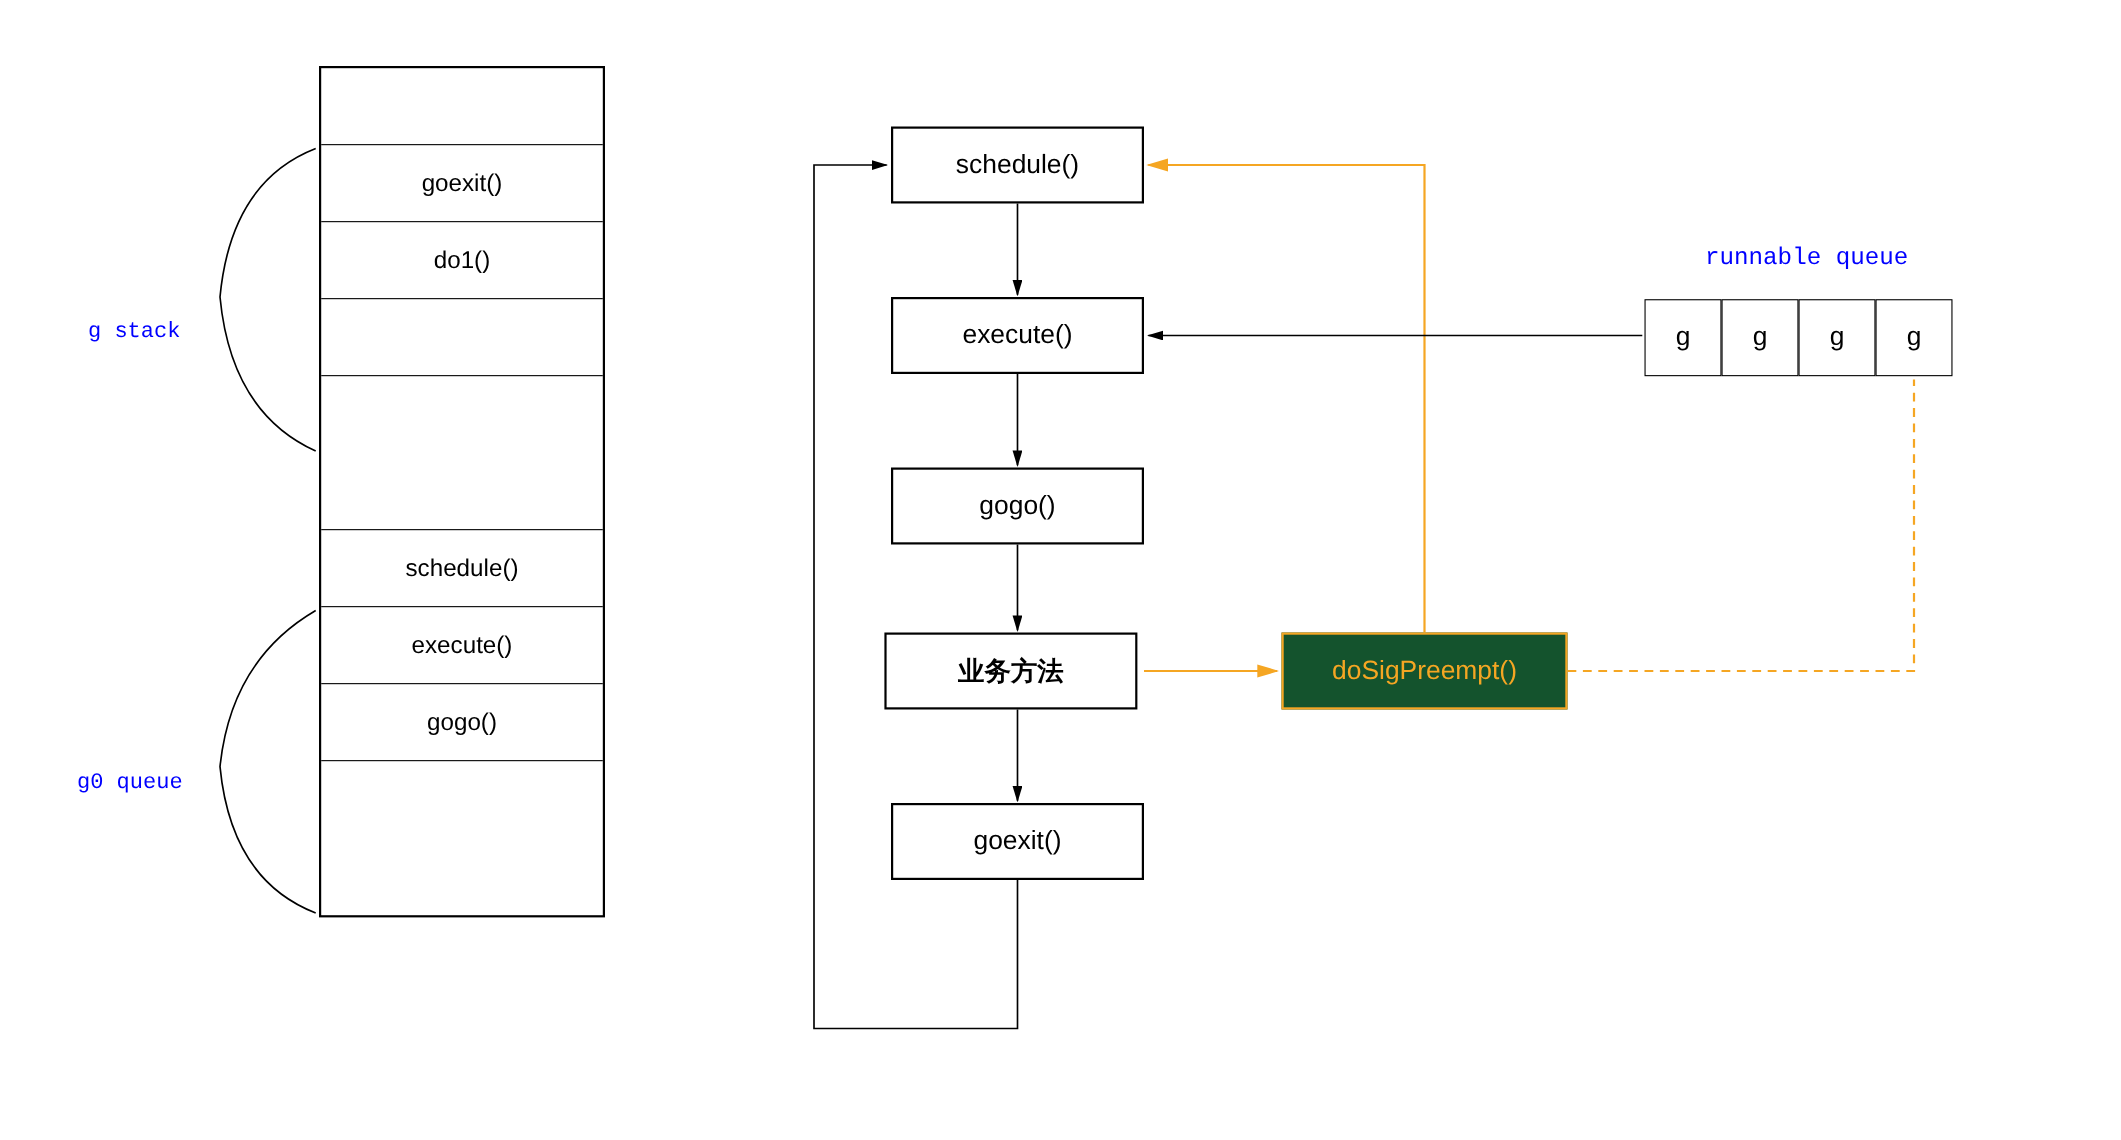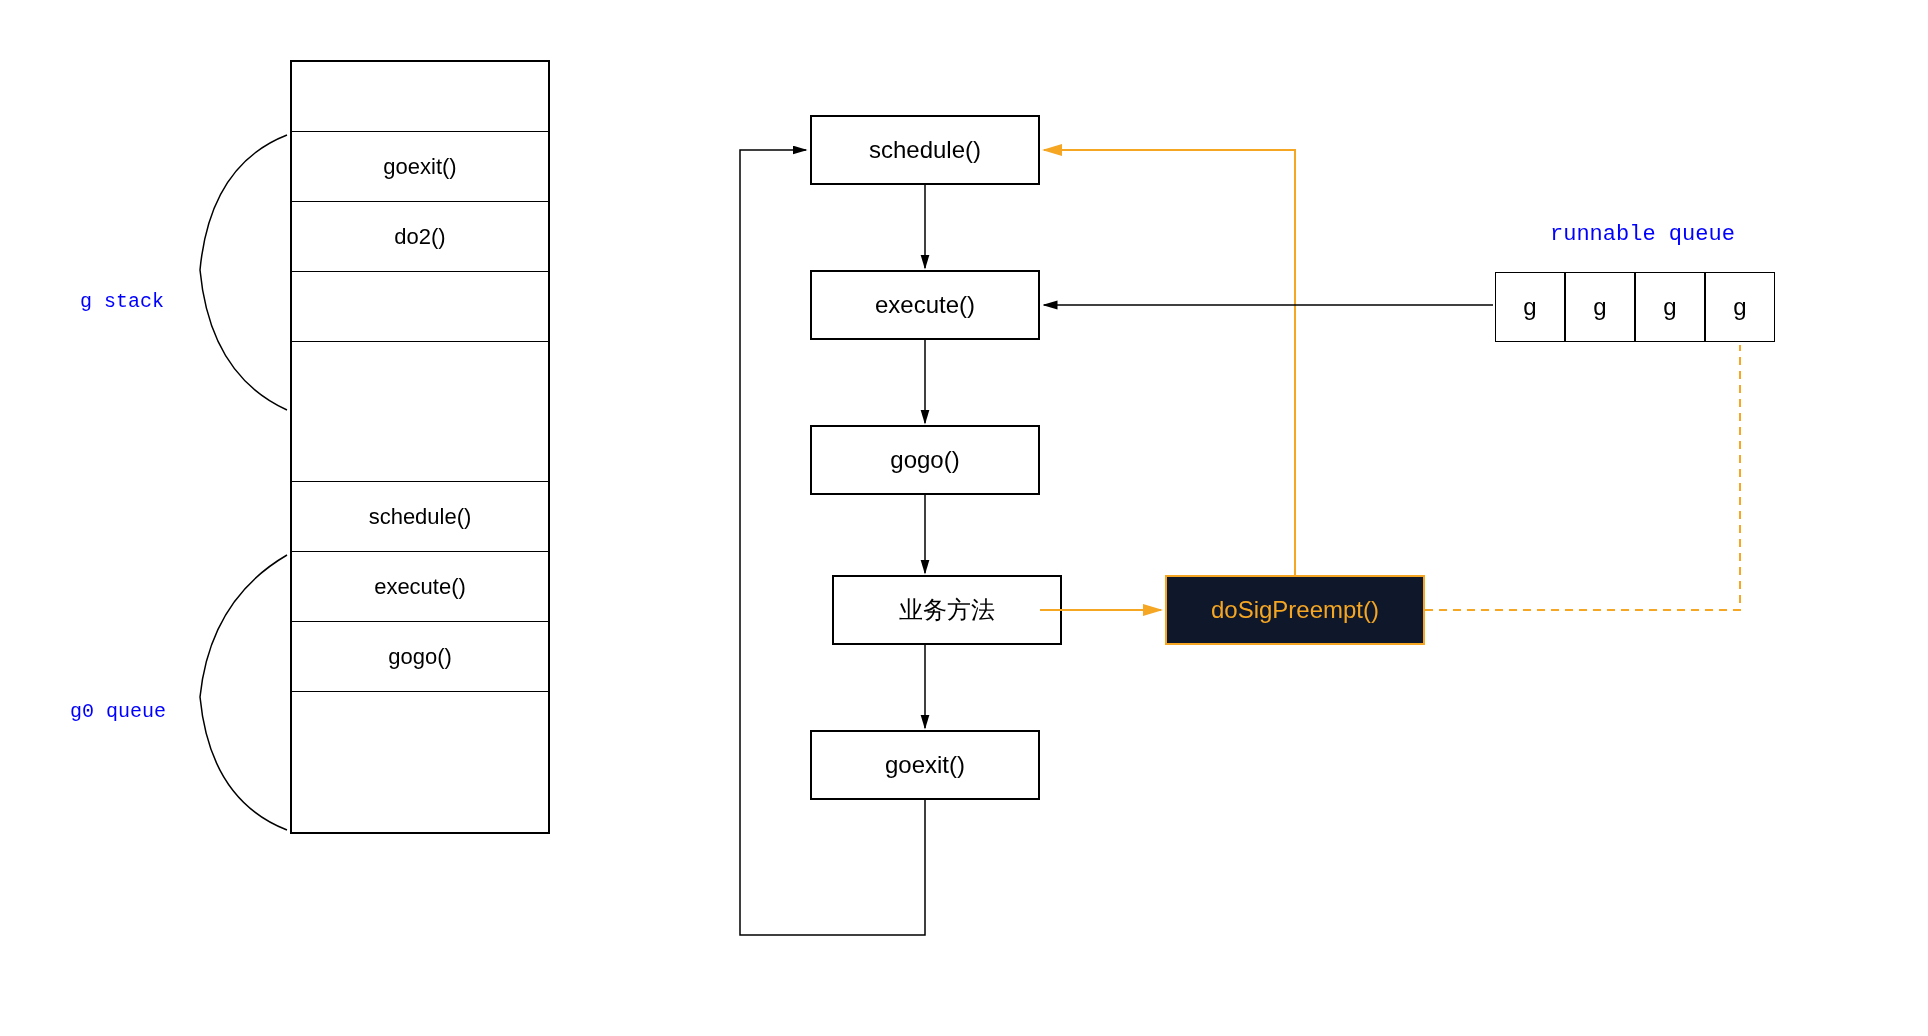--- a/index.html
+++ b/index.html
@@ -51,21 +51,21 @@
       height: 70px;
       display: flex;
       align-items: center;
       justify-content: center;
       font-size: 24px;
       color: #000;
     }
     .flow-box-orange {
       position: absolute;
       border: 2px solid #f5a623;
-      background: #0f172a;
+      background: #14532d;
       width: 260px;
       height: 70px;
       display: flex;
       align-items: center;
       justify-content: center;
       font-size: 24px;
       color: #f5a623;
     }
     .queue-container {
       position: absolute;
@@ -93,33 +93,33 @@
 </head>
 <body>
 
 <div class="stack-label" style="left: 80px; top: 290px;">g stack</div>
 <div class="stack-label" style="left: 70px; top: 700px;">g0 queue</div>
 <div class="queue-label" style="left: 1550px; top: 222px;">runnable queue</div>
 
 <div class="stack-container" style="left: 290px; top: 60px; width: 260px;">
   <div class="stack-row"></div>
   <div class="stack-row">goexit()</div>
-  <div class="stack-row">do2()</div>
+  <div class="stack-row">do1()</div>
   <div class="stack-row"></div>
   <div class="stack-row" style="height: 140px;"></div>
   <div class="stack-row">schedule()</div>
   <div class="stack-row">execute()</div>
   <div class="stack-row">gogo()</div>
   <div class="stack-row" style="height: 140px;"></div>
 </div>
 
 <div class="flow-box" style="left: 810px; top: 115px;">schedule()</div>
 <div class="flow-box" style="left: 810px; top: 270px;">execute()</div>
 <div class="flow-box" style="left: 810px; top: 425px;">gogo()</div>
-<div class="flow-box" style="left: 832px; top: 575px;">业务方法</div>
+<div class="flow-box" style="left: 804px; top: 575px; font-weight: bold;">业务方法</div>
 <div class="flow-box-orange" style="left: 1165px; top: 575px;">doSigPreempt()</div>
 <div class="flow-box" style="left: 810px; top: 730px;">goexit()</div>
 
 <div class="queue-container" style="left: 1495px; top: 272px;">
   <div class="queue-cell">g</div>
   <div class="queue-cell">g</div>
   <div class="queue-cell">g</div>
   <div class="queue-cell">g</div>
 </div>
 

